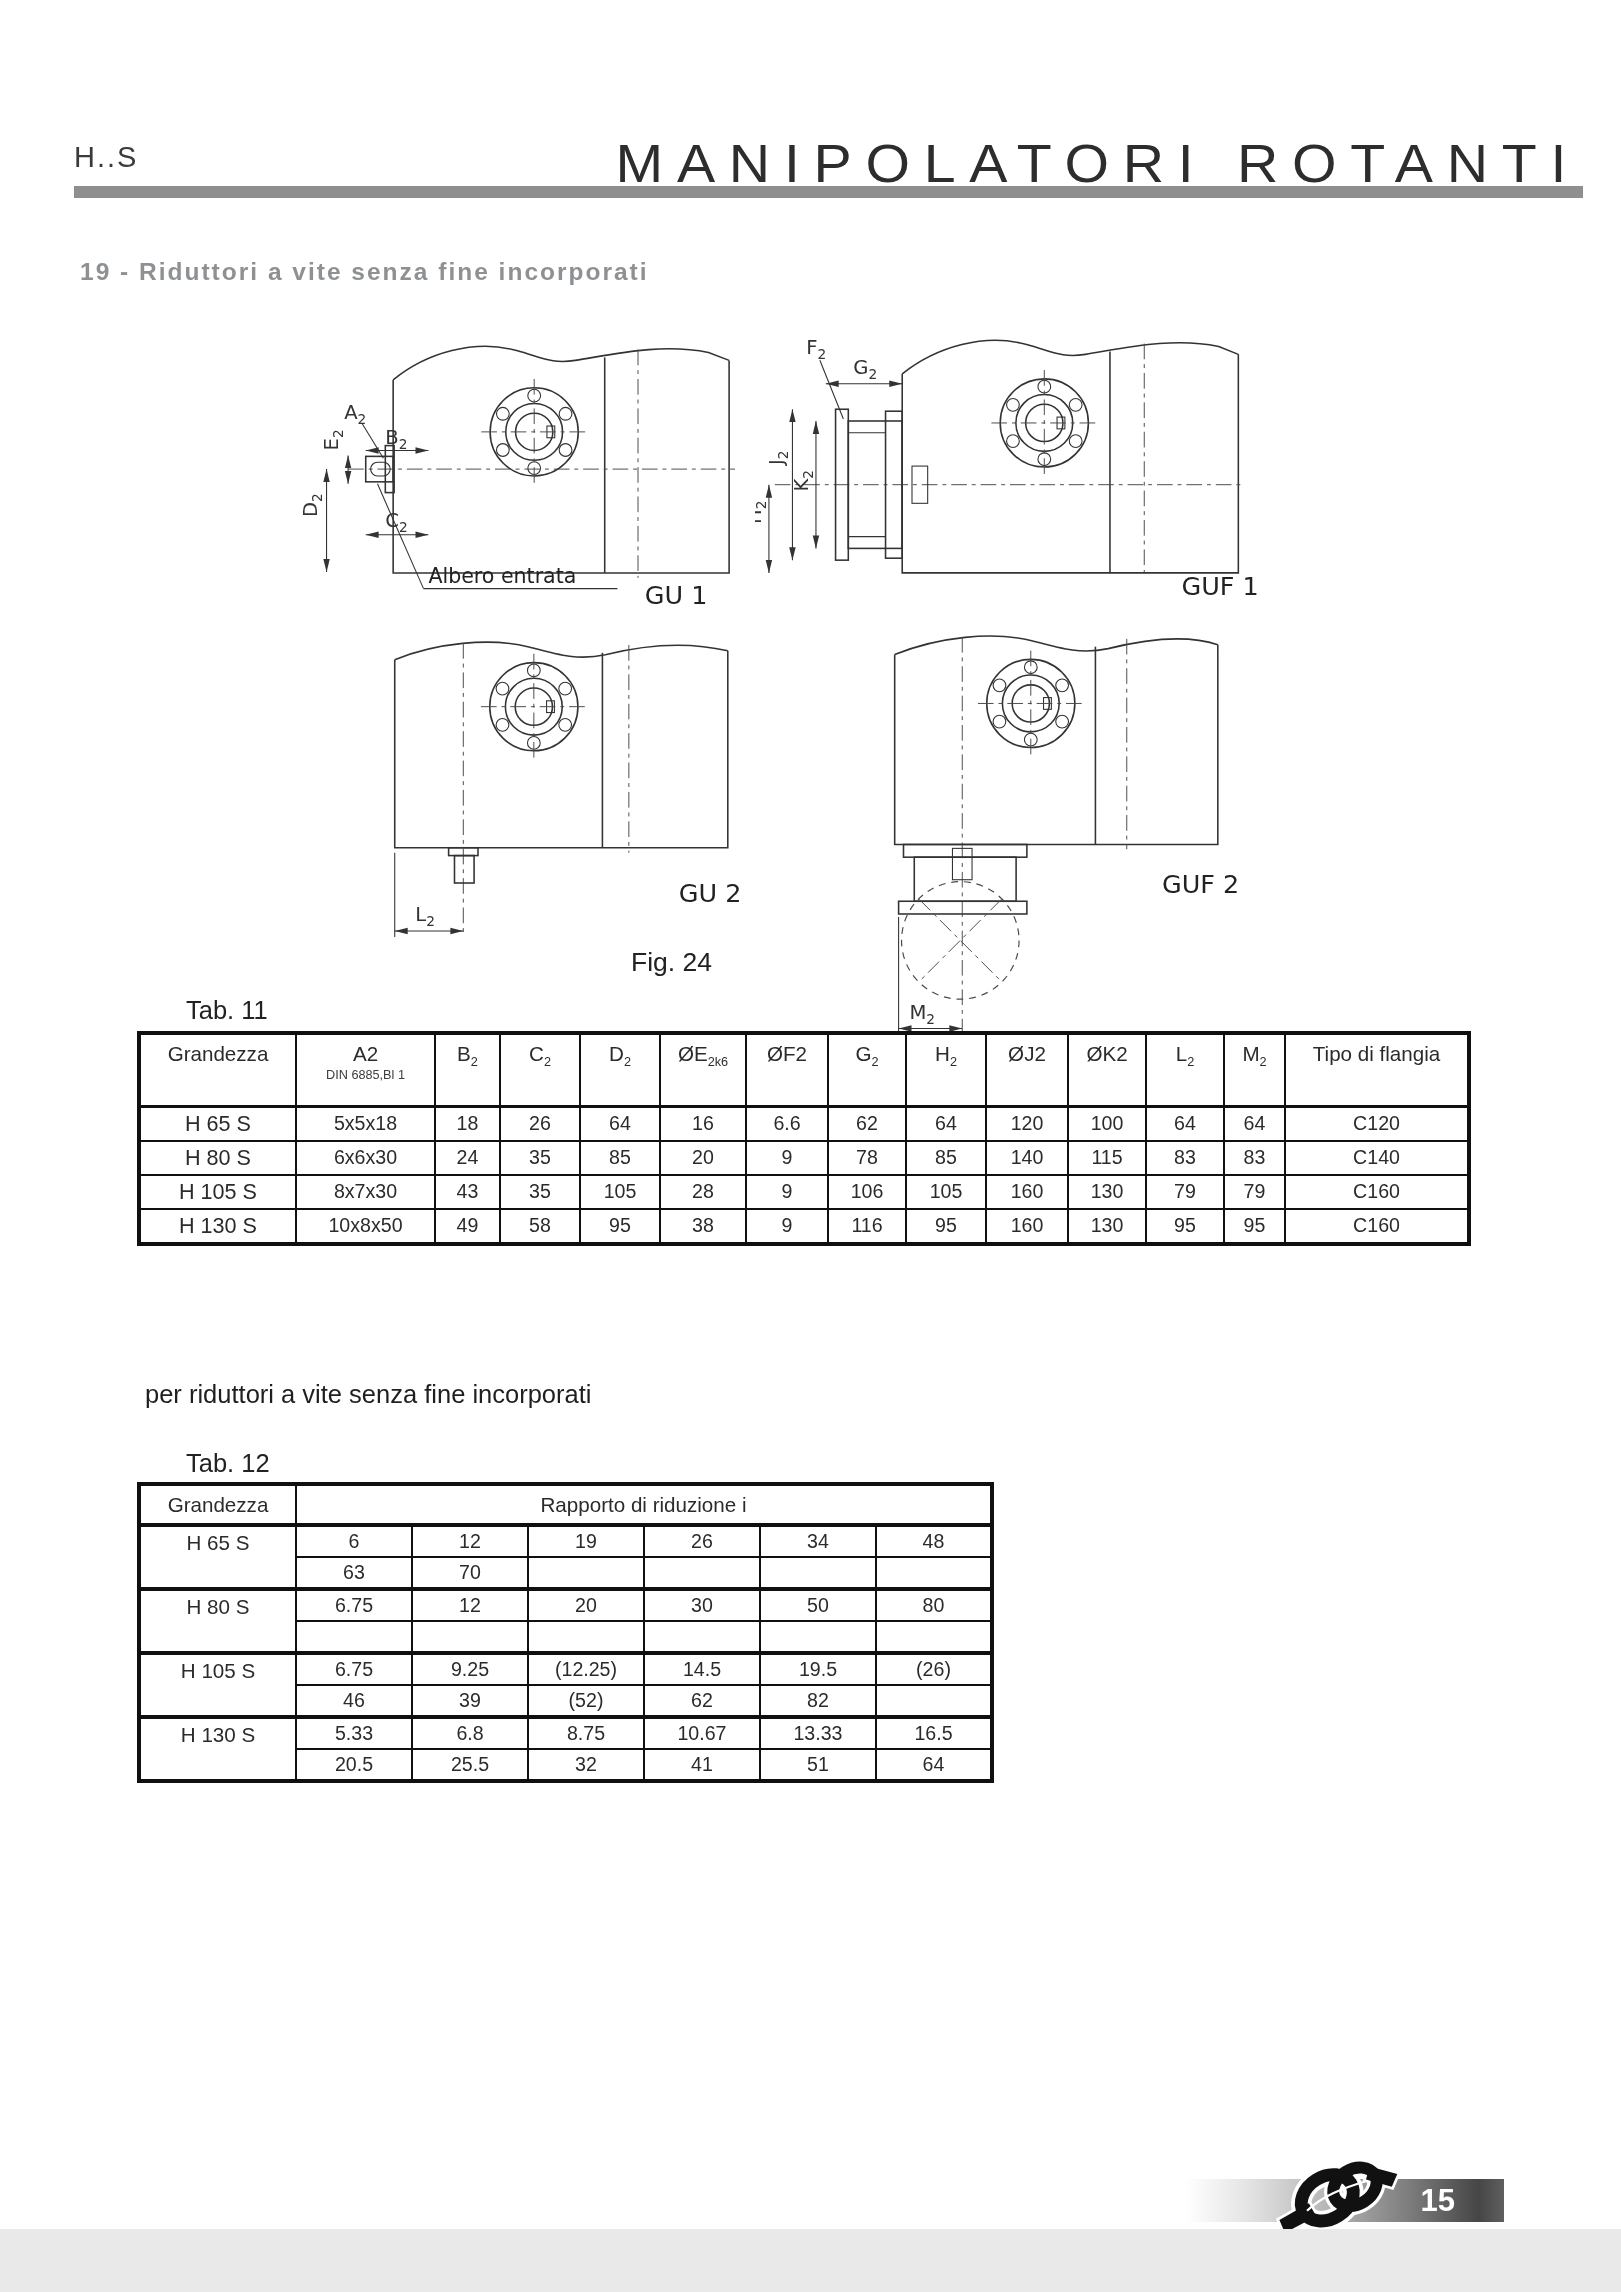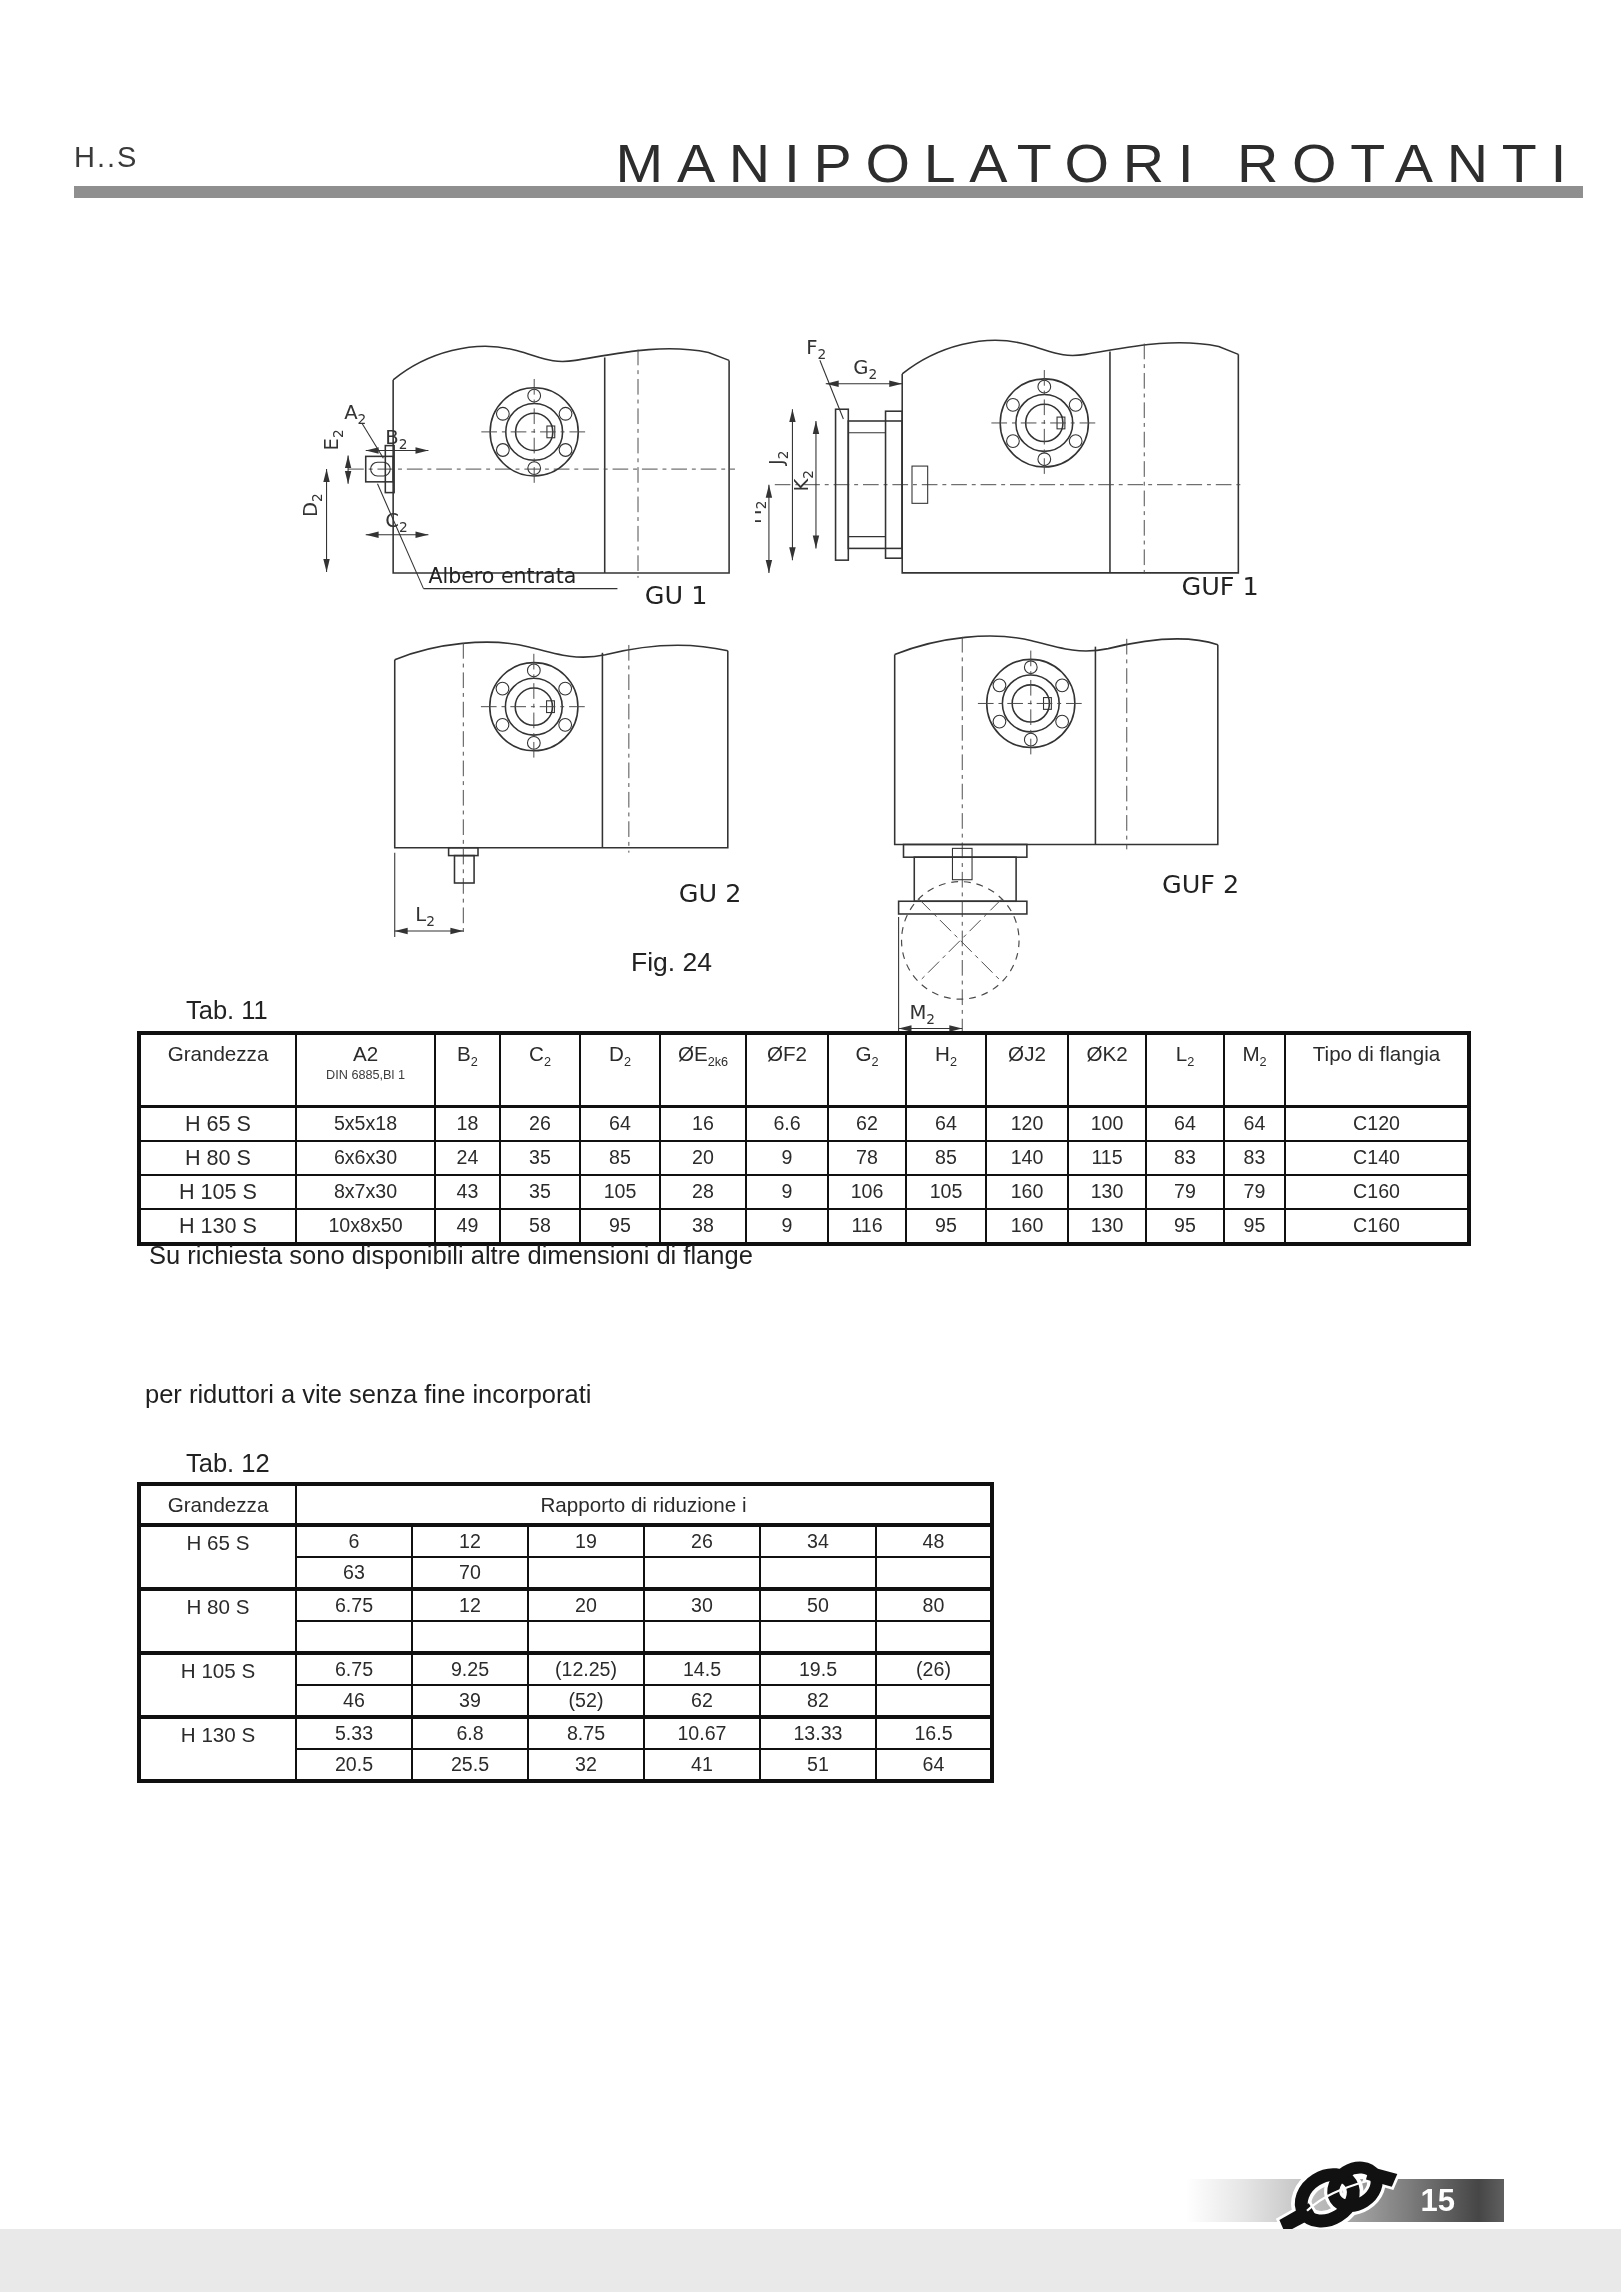--- a/index.html
+++ b/index.html
@@ -55,20 +55,21 @@
 </style>
 </head>
 <body>
 
 <div class="page">
 
   <div class="hcode">H..S</div>
   <div class="htitle">MANIPOLATORI ROTANTI</div>
   <div class="hbar"></div>
 
+  <div class="section-title">19 - Riduttori a vite senza fine incorporati</div>
 
   <svg class="drw" style="left:289px;top:331px" width="461" height="286" viewBox="0 0 470 292">
     <defs>
       <marker id="arr" markerWidth="13" markerHeight="8" refX="12" refY="4" orient="auto-start-reverse">
         <path d="M0,1 L12,4 L0,7 Z" fill="#333"></path>
       </marker>
     </defs>
     <g>
       <path class="ln" d="M106,50 C140,22 190,8 232,20 C258,27 268,34 292,30 C330,24 380,12 428,22 L449,30"></path>
       <path class="ln" d="M106,50 L106,247 L449,247 L449,30"></path>
@@ -341,21 +342,20 @@
           <td>116</td>
           <td>95</td>
           <td>160</td>
           <td>130</td>
           <td>95</td>
           <td>95</td>
           <td>C160</td>
         </tr>
       </tbody>
     </table>
-  <div class="body-note" style="left:149px;top:1241px">Su richiesta sono disponibili altre dimensioni di flange</div>
 
   <div class="body-note" style="left:145px;top:1380px">per riduttori a vite senza fine incorporati</div>
 
   <div class="tab-label" style="left:186px;top:1449px">Tab. 12</div>
   <table id="tab12">
       <colgroup>
         <col style="width: 157px;">
         <col style="width: 116px;">
         <col style="width: 116px;">
         <col style="width: 116px;">

